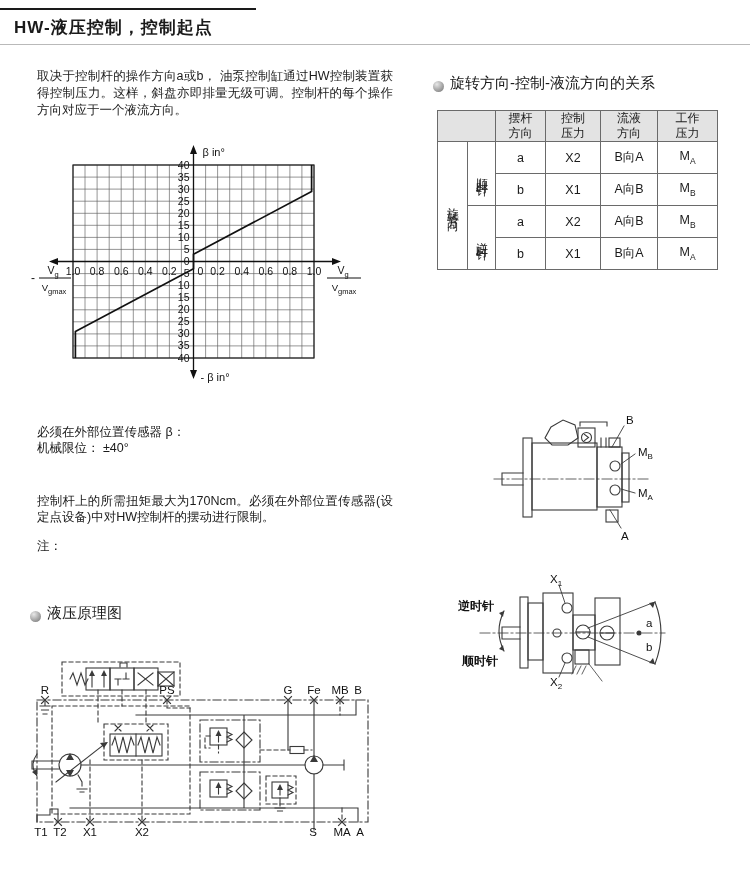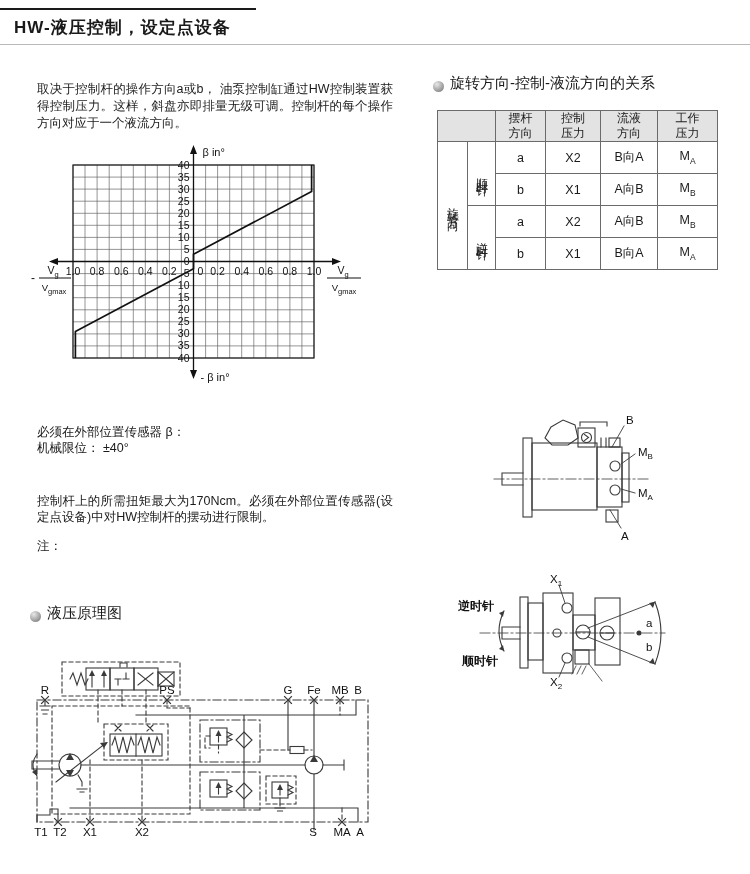--- a/index.html
+++ b/index.html
@@ -22,24 +22,24 @@
   svg .ln{stroke:#3a3a3a;stroke-width:1.1;fill:none;stroke-linecap:square}
   svg .fil{fill:#3a3a3a;stroke:none}
   svg .dd{stroke-dasharray:8 3 2 3}
   svg .ds{stroke-dasharray:4 3}
   svg text{font-family:"Liberation Sans","DejaVu Sans",sans-serif;fill:#111;stroke:none}
 </style>
 </head>
 <body>
 
 <div class="toprule" style="left:0;top:8px;width:256px"></div>
-<div class="title" style="left:14px;top:16px">HW-液压控制，设定点设备</div>
+<div class="title" style="left:14px;top:16px">HW-液压控制，控制起点</div>
 <div class="rule" style="left:0;top:44px;width:750px"></div>
 
-<div class="para" style="left:37px;top:81px;width:356px">取决于控制杆的操作方向a或b， 油泵控制缸通过HW控制装置获得控制压力。这样，斜盘亦即排量无级可调。控制杆的每个操作方向对应于一个液流方向。</div>
+<div class="para" style="left:37px;top:68px;width:356px">取决于控制杆的操作方向a或b， 油泵控制缸通过HW控制装置获得控制压力。这样，斜盘亦即排量无级可调。控制杆的每个操作方向对应于一个液流方向。</div>
 
 <svg id="chart-svg" class="abs" style="left:30px;top:140px" width="360" height="248" viewBox="0 0 360 248">
     <path d="M43.0 25 V218 M55.0 25 V218 M67.1 25 V218 M79.2 25 V218 M91.2 25 V218 M103.3 25 V218 M115.3 25 V218 M127.3 25 V218 M139.4 25 V218 M151.4 25 V218 M163.5 25 V218 M175.6 25 V218 M187.6 25 V218 M199.7 25 V218 M211.7 25 V218 M223.8 25 V218 M235.8 25 V218 M247.8 25 V218 M259.9 25 V218 M271.9 25 V218 M284.0 25 V218 M43 218.0 H284 M43 205.9 H284 M43 193.9 H284 M43 181.8 H284 M43 169.8 H284 M43 157.7 H284 M43 145.6 H284 M43 133.6 H284 M43 121.5 H284 M43 109.4 H284 M43 97.4 H284 M43 85.3 H284 M43 73.3 H284 M43 61.2 H284 M43 49.1 H284 M43 37.1 H284 M43 25.0 H284 " stroke="#5c5c5c" stroke-width="0.65" fill="none"></path>
     <rect x="43" y="25" width="241" height="193" stroke="#222" stroke-width="1.2" fill="none"></rect>
     <path d="M163.5 12 V232 M26 121.5 H304" stroke="#111" stroke-width="1.3" fill="none"></path>
     <path d="M163.5 5 l-3.5 9 h7 Z M163.5 239 l-3.5 -9 h7 Z M19 121.5 l9 -3.5 v7 Z M311 121.5 l-9 -3.5 v7 Z" fill="#111"></path>
     <text x="159.5" y="28.5" text-anchor="end" font-size="10.5" fill="#111" stroke="#fff" stroke-width="3" paint-order="stroke">40</text>
     <text x="159.5" y="40.5625" text-anchor="end" font-size="10.5" fill="#111" stroke="#fff" stroke-width="3" paint-order="stroke">35</text>
     <text x="159.5" y="52.625" text-anchor="end" font-size="10.5" fill="#111" stroke="#fff" stroke-width="3" paint-order="stroke">30</text>
     <text x="159.5" y="64.6875" text-anchor="end" font-size="10.5" fill="#111" stroke="#fff" stroke-width="3" paint-order="stroke">25</text>

